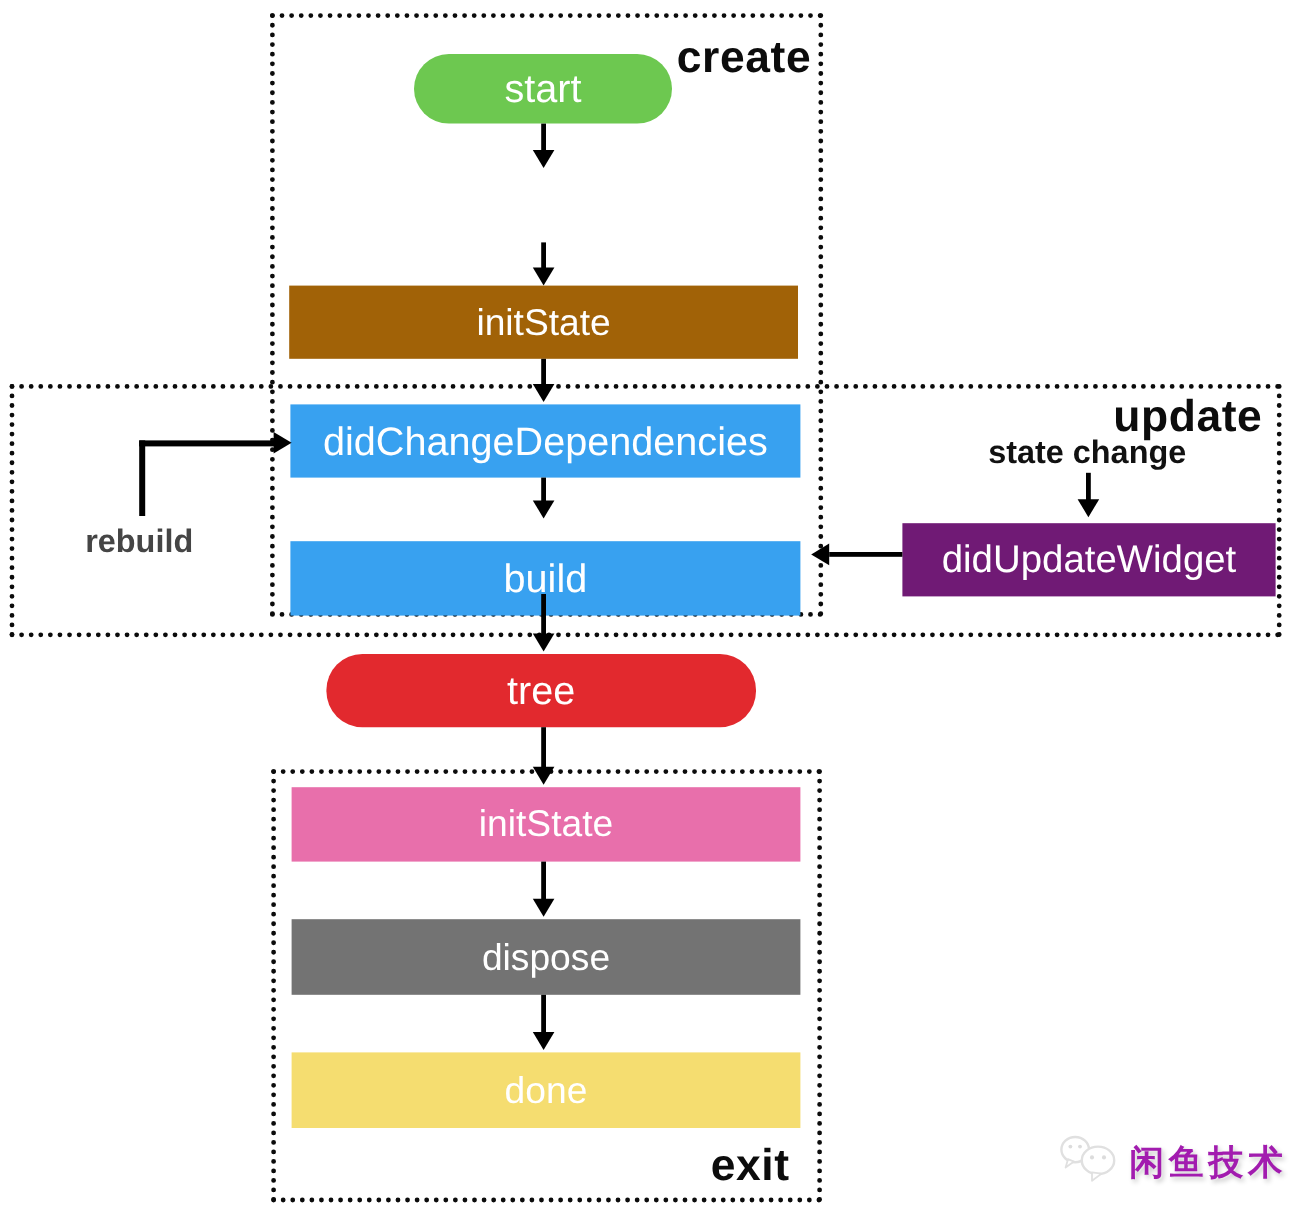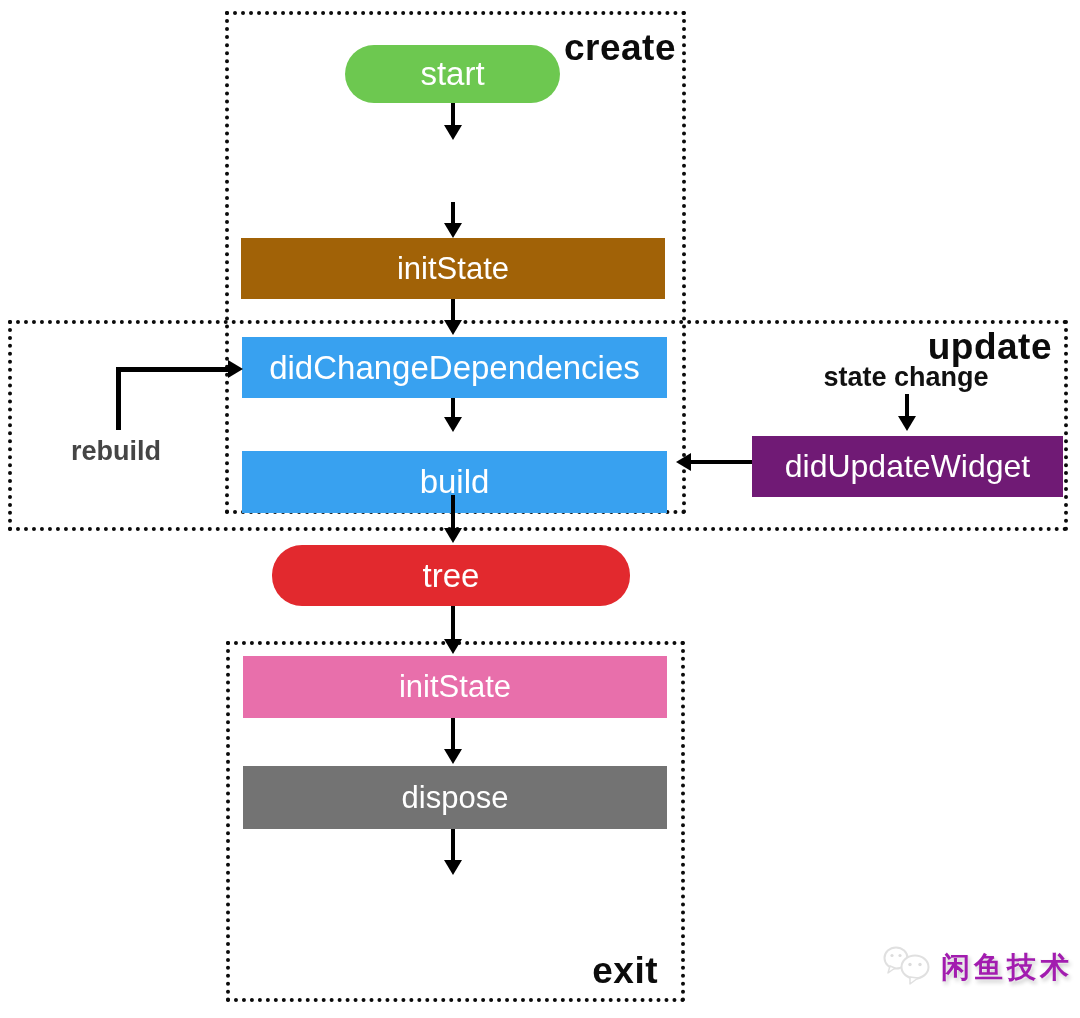--- a/index.html
+++ b/index.html
@@ -121,20 +121,21 @@
   <div class="group-label" id="label-exit">exit</div>
 
   <div class="node" id="node-start" style="background-color: rgb(109, 200, 80);">start</div>
   <div class="node" id="node-initstate" style="background-color: #a16207;">initState</div>
   <div class="node" id="node-didchange" style="background-color: rgb(56, 161, 240);">didChangeDependencies</div>
   <div class="node" id="node-build" style="background-color: rgb(56, 161, 240);">build</div>
   <div class="node" id="node-didupdate" style="background-color: #701a75;">didUpdateWidget</div>
   <div class="node" id="node-tree" style="background-color: rgb(226, 41, 46);">tree</div>
   <div class="node" id="node-deactivate" style="background-color: rgb(232, 111, 171);">initState</div>
   <div class="node" id="node-dispose" style="background-color: #737373;">dispose</div>
+  <div class="node" id="node-done" style="background-color: rgb(245, 221, 112);">done</div>
 
   <div class="annotation" id="ann-state-change">state change</div>
   <div class="annotation" id="ann-inherited">
     <div>rebuild</div>
   </div>
 
   <div class="arrow">
     <div class="vline" style="left:451px;top:103px;height:24px"></div>
     <div class="head-down" style="left:444px;top:125px"></div>
   </div>

